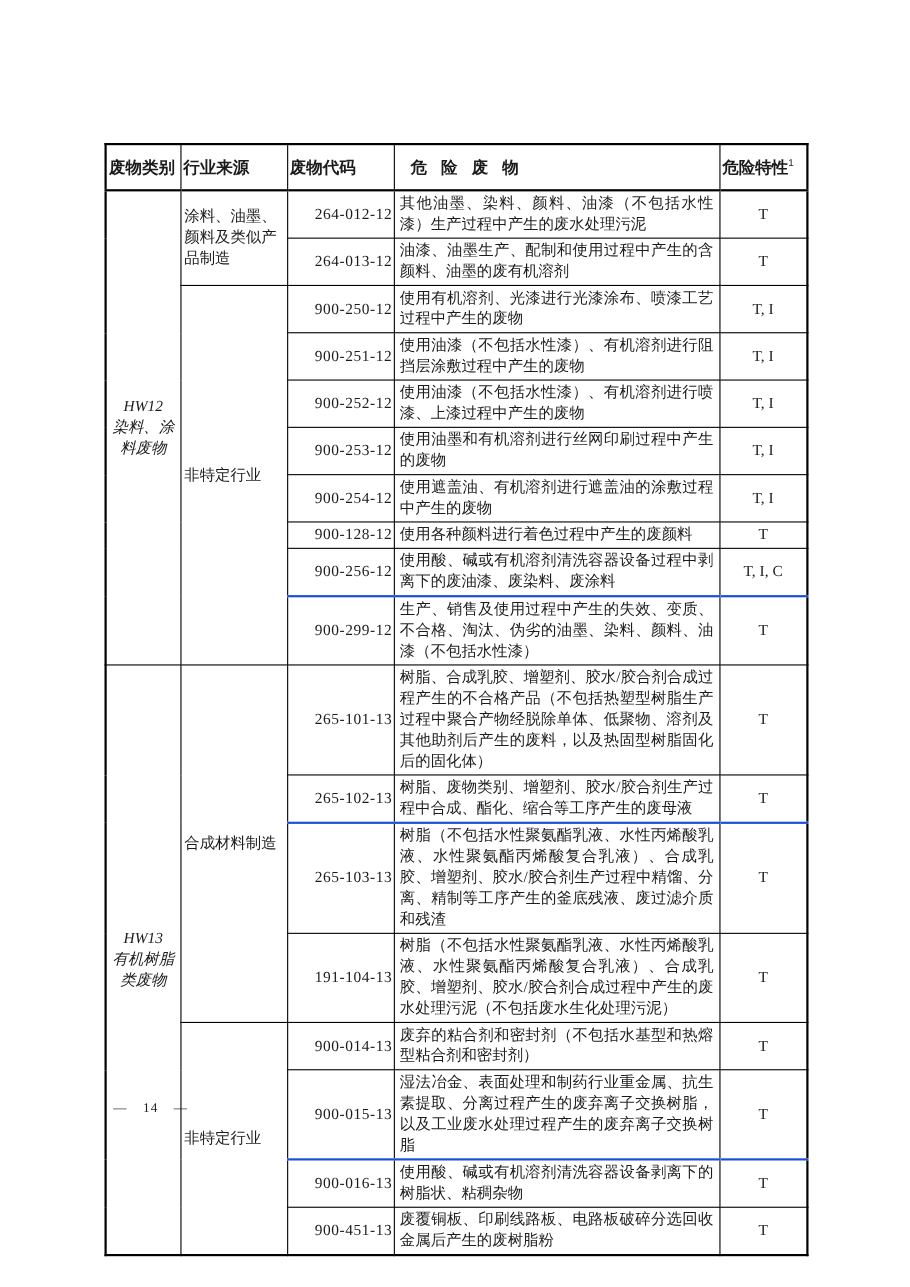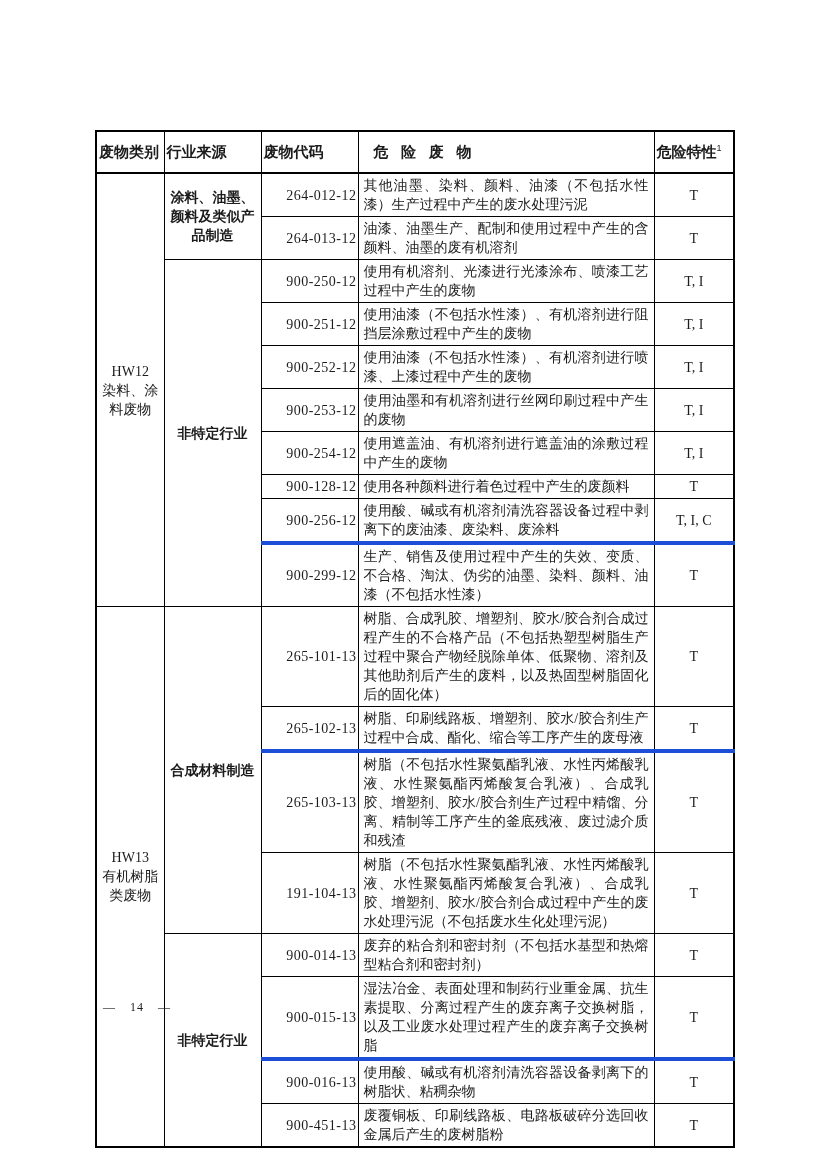--- a/index.html
+++ b/index.html
@@ -21,27 +21,27 @@
   col.c-haz{width:80px;}
   th,td{border:1px solid #000;vertical-align:middle;}
   thead th{
     height:40px;text-align:left;font-weight:bold;
     font-family:"Liberation Sans","DejaVu Sans",sans-serif;
     font-size:15px;border-bottom:2px solid #000;padding:0 2px;
   }
   th .spread{letter-spacing:0.85em;margin-left:0.85em;}
   th sup{font-size:9px;font-weight:normal;vertical-align:super;}
   td{font-size:14px;line-height:19px;}
-  td.cat-cell{text-align:center;padding:12px 1px;}
+  td.cat-cell{text-align:center;padding:12px 1px;font-style:italic;}
   td.cat-cell div{margin:0 auto;}
-  td.ind-cell{text-align:center;padding:14px 3px;font-weight:bold;}
+  td.ind-cell{padding:14px 3px;}
   td.code-cell{text-align:right;letter-spacing:0.5px;padding:2px 1px;}
   td.desc-cell{text-align:justify;padding:2px 5px;vertical-align:middle;}
   td.haz-cell{text-align:center;padding:2px 1px;}
-  tr.thick-top td{border-top:4px solid #1d4ed8;}
+  tr.thick-top td{border-top:2px solid #1d4ed8;}
   tr{min-height:28px;}
   .page-number{
     position:absolute;left:103px;top:1000px;
     font-size:12px;letter-spacing:1px;color:#1c1c1c;
   }
   .page-number .num{margin:0 14px;}
 </style>
 </head>
 <body>
 
@@ -126,21 +126,21 @@
             <div>HW13</div>
             <div>有机树脂类废物</div>
           </td>
           <td class="ind-cell" rowspan="4">合成材料制造</td>
           <td class="code-cell">265-101-13</td>
           <td class="desc-cell">树脂、合成乳胶、增塑剂、胶水/胶合剂合成过程产生的不合格产品（不包括热塑型树脂生产过程中聚合产物经脱除单体、低聚物、溶剂及其他助剂后产生的废料，以及热固型树脂固化后的固化体）</td>
           <td class="haz-cell">T</td>
         </tr>
         <tr>
           <td class="code-cell">265-102-13</td>
-          <td class="desc-cell">树脂、印刷线路板、增塑剂、胶水/胶合剂生产过程中合成、酯化、缩合等工序产生的废母液</td>
+          <td class="desc-cell">树脂、废物类别、增塑剂、胶水/胶合剂生产过程中合成、酯化、缩合等工序产生的废母液</td>
           <td class="haz-cell">T</td>
         </tr>
         <tr class="thick-top">
           <td class="code-cell">265-103-13</td>
           <td class="desc-cell">树脂（不包括水性聚氨酯乳液、水性丙烯酸乳液、水性聚氨酯丙烯酸复合乳液）、合成乳胶、增塑剂、胶水/胶合剂生产过程中精馏、分离、精制等工序产生的釜底残液、废过滤介质和残渣</td>
           <td class="haz-cell">T</td>
         </tr>
         <tr>
           <td class="code-cell">191-104-13</td>
           <td class="desc-cell">树脂（不包括水性聚氨酯乳液、水性丙烯酸乳液、水性聚氨酯丙烯酸复合乳液）、合成乳胶、增塑剂、胶水/胶合剂合成过程中产生的废水处理污泥（不包括废水生化处理污泥）</td>

